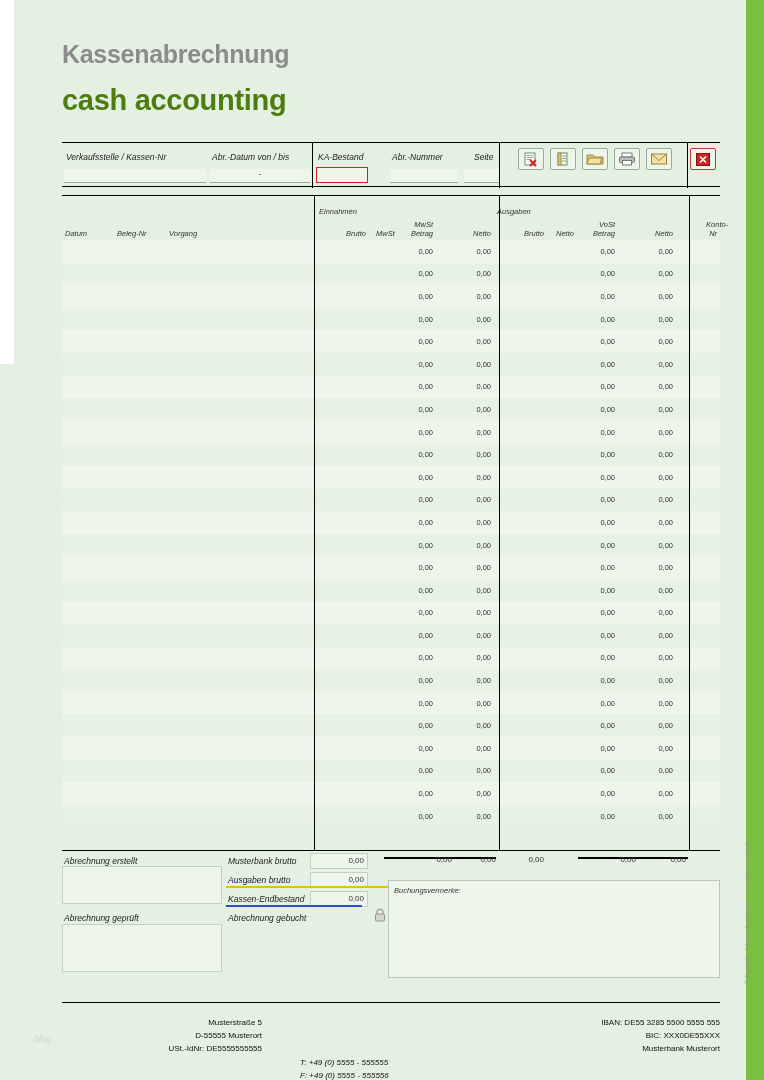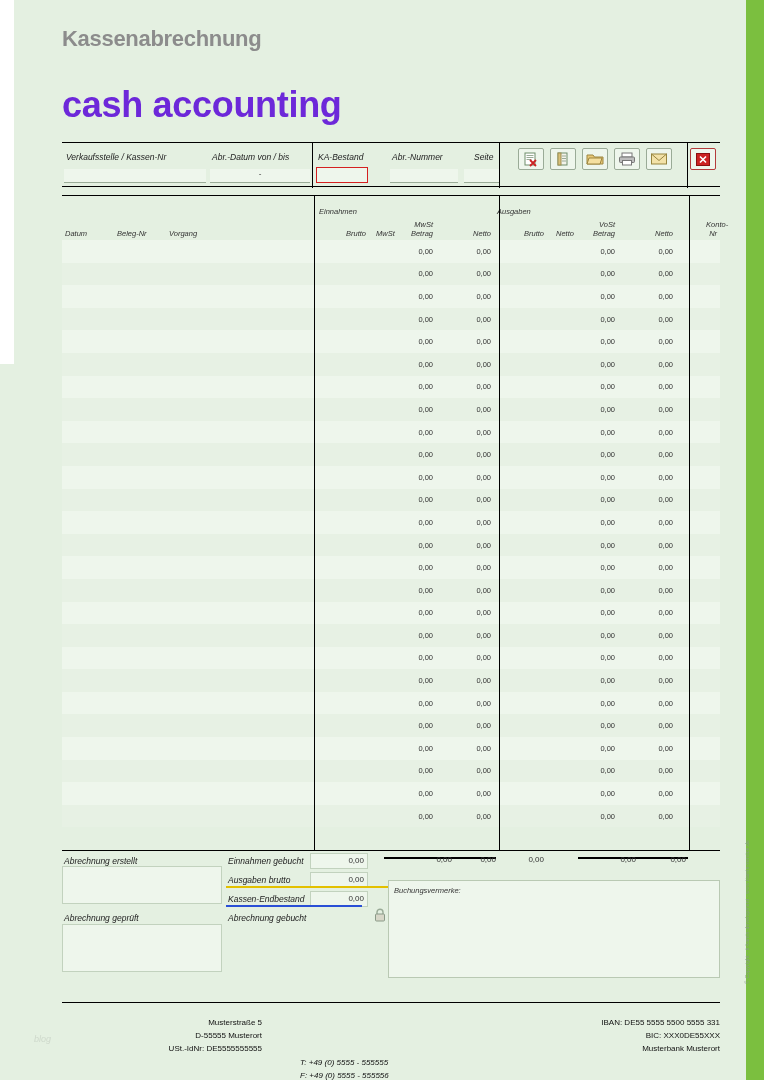--- a/index.html
+++ b/index.html
@@ -42,27 +42,27 @@
     right: 20px; top: 840px;
     transform: rotate(-90deg);
     transform-origin: right top;
     font-size: 5px;
     color: #8a9a88;
     white-space: nowrap;
     letter-spacing: .2px;
   }
   
   .title1 {
-    position: absolute; left: 62px; top: 26px;
-    font-size: 22px; font-weight: bold; color: #8c8c8c;
+    position: absolute; left: 62px; top: 40px;
+    font-size: 25px; font-weight: bold; color: #8c8c8c;
     letter-spacing: -0.3px;
   }
   .title2 {
     position: absolute; left: 62px; top: 84px;
-    font-size: 36px; font-weight: bold; color: #6d28d9;
+    font-size: 29px; font-weight: bold; color: #4d7c0f;
     letter-spacing: -0.3px;
   }
   
   .hdr {
     position: absolute; left: 62px; top: 142px;
     width: 658px; height: 45px;
     border-top: 1.5px solid #000;
     border-bottom: 1.5px solid #000;
     background: #e4f0e1;
   }
@@ -655,21 +655,21 @@
   <div class="sep" style="left:499px; top:196px; height:655px;"></div>
   <div class="sep" style="left:689px; top:196px; height:655px;"></div>
   <div class="hline" style="left:62px; top:850px; width:658px;"></div>
 
   <div class="sum-label" style="left:64px; top:856px;">Abrechnung erstellt</div>
   <div class="box-plain" style="left:62px; top:866px; width:160px; height:38px;"></div>
 
   <div class="sum-label" style="left:64px; top:913px;">Abrechnung geprüft</div>
   <div class="box-plain" style="left:62px; top:924px; width:160px; height:48px;"></div>
 
-  <div class="sum-label" style="left:228px; top:856px;">Einnahmen gebucht</div>
+  <div class="sum-label" style="left:228px; top:856px;">Musterbank brutto</div>
   <div class="sum-row" style="left:310px; top:853px; width:58px;"></div>
   <div class="sum-val" style="left:310px; top:856px; width:54px;">0,00</div>
 
   <div class="sum-label" style="left:228px; top:875px;">Ausgaben brutto</div>
   <div class="sum-row" style="left:310px; top:872px; width:58px;"></div>
   <div class="sum-val" style="left:310px; top:875px; width:54px;">0,00</div>
 
   <div class="sum-label" style="left:228px; top:894px;">Kassen-Endbestand</div>
   <div class="sum-row" style="left:310px; top:891px; width:58px;"></div>
   <div class="sum-val" style="left:310px; top:894px; width:54px;">0,00</div>
@@ -701,19 +701,19 @@
     <div>Musterstraße 5</div>
     <div>D-55555 Musterort</div>
     <div>USt.-IdNr: DE5555555555</div>
   </div>
   <div class="footer-txt" style="left:300px; top:1056px; width:220px;font-style:italic;">
     <div>T: +49 (0) 5555 - 555555</div>
     <div>F: +49 (0) 5555 - 555556</div>
     <div>M: cash.musterfirma@abc.de</div>
   </div>
   <div class="footer-txt r" style="left:480px; top:1016px; width:240px;">
-    <div>IBAN: DE55 5555 5500 5555 331</div>
+    <div>IBAN: DE55 3285 5500 5555 555</div>
     <div>BIC: XXX0DE55XXX</div>
     <div>Musterbank Musterort</div>
   </div>
 
   <div class="wm">blog</div>
 </div>
 
 </body></html>

